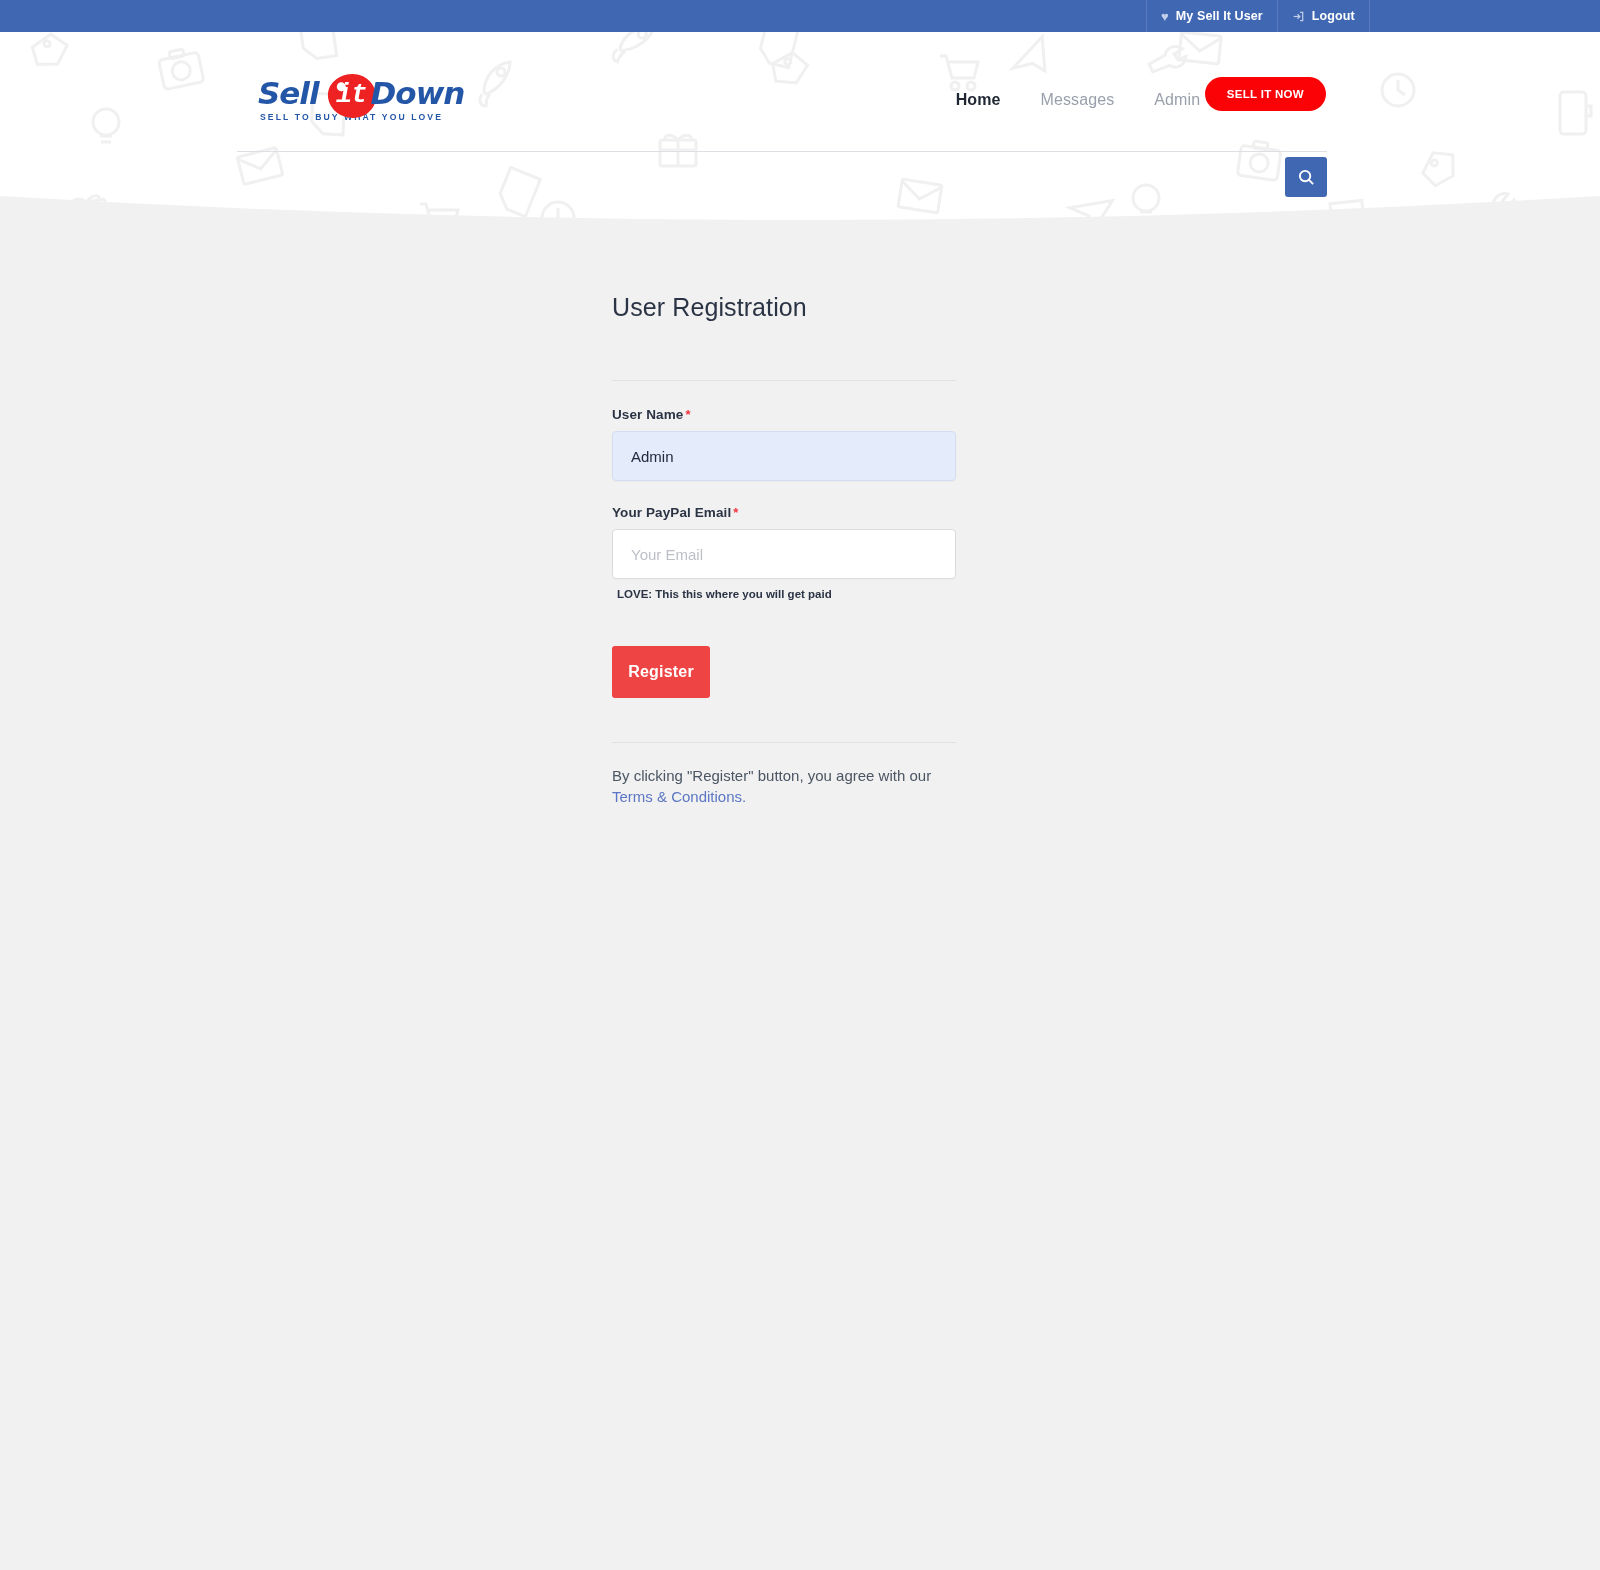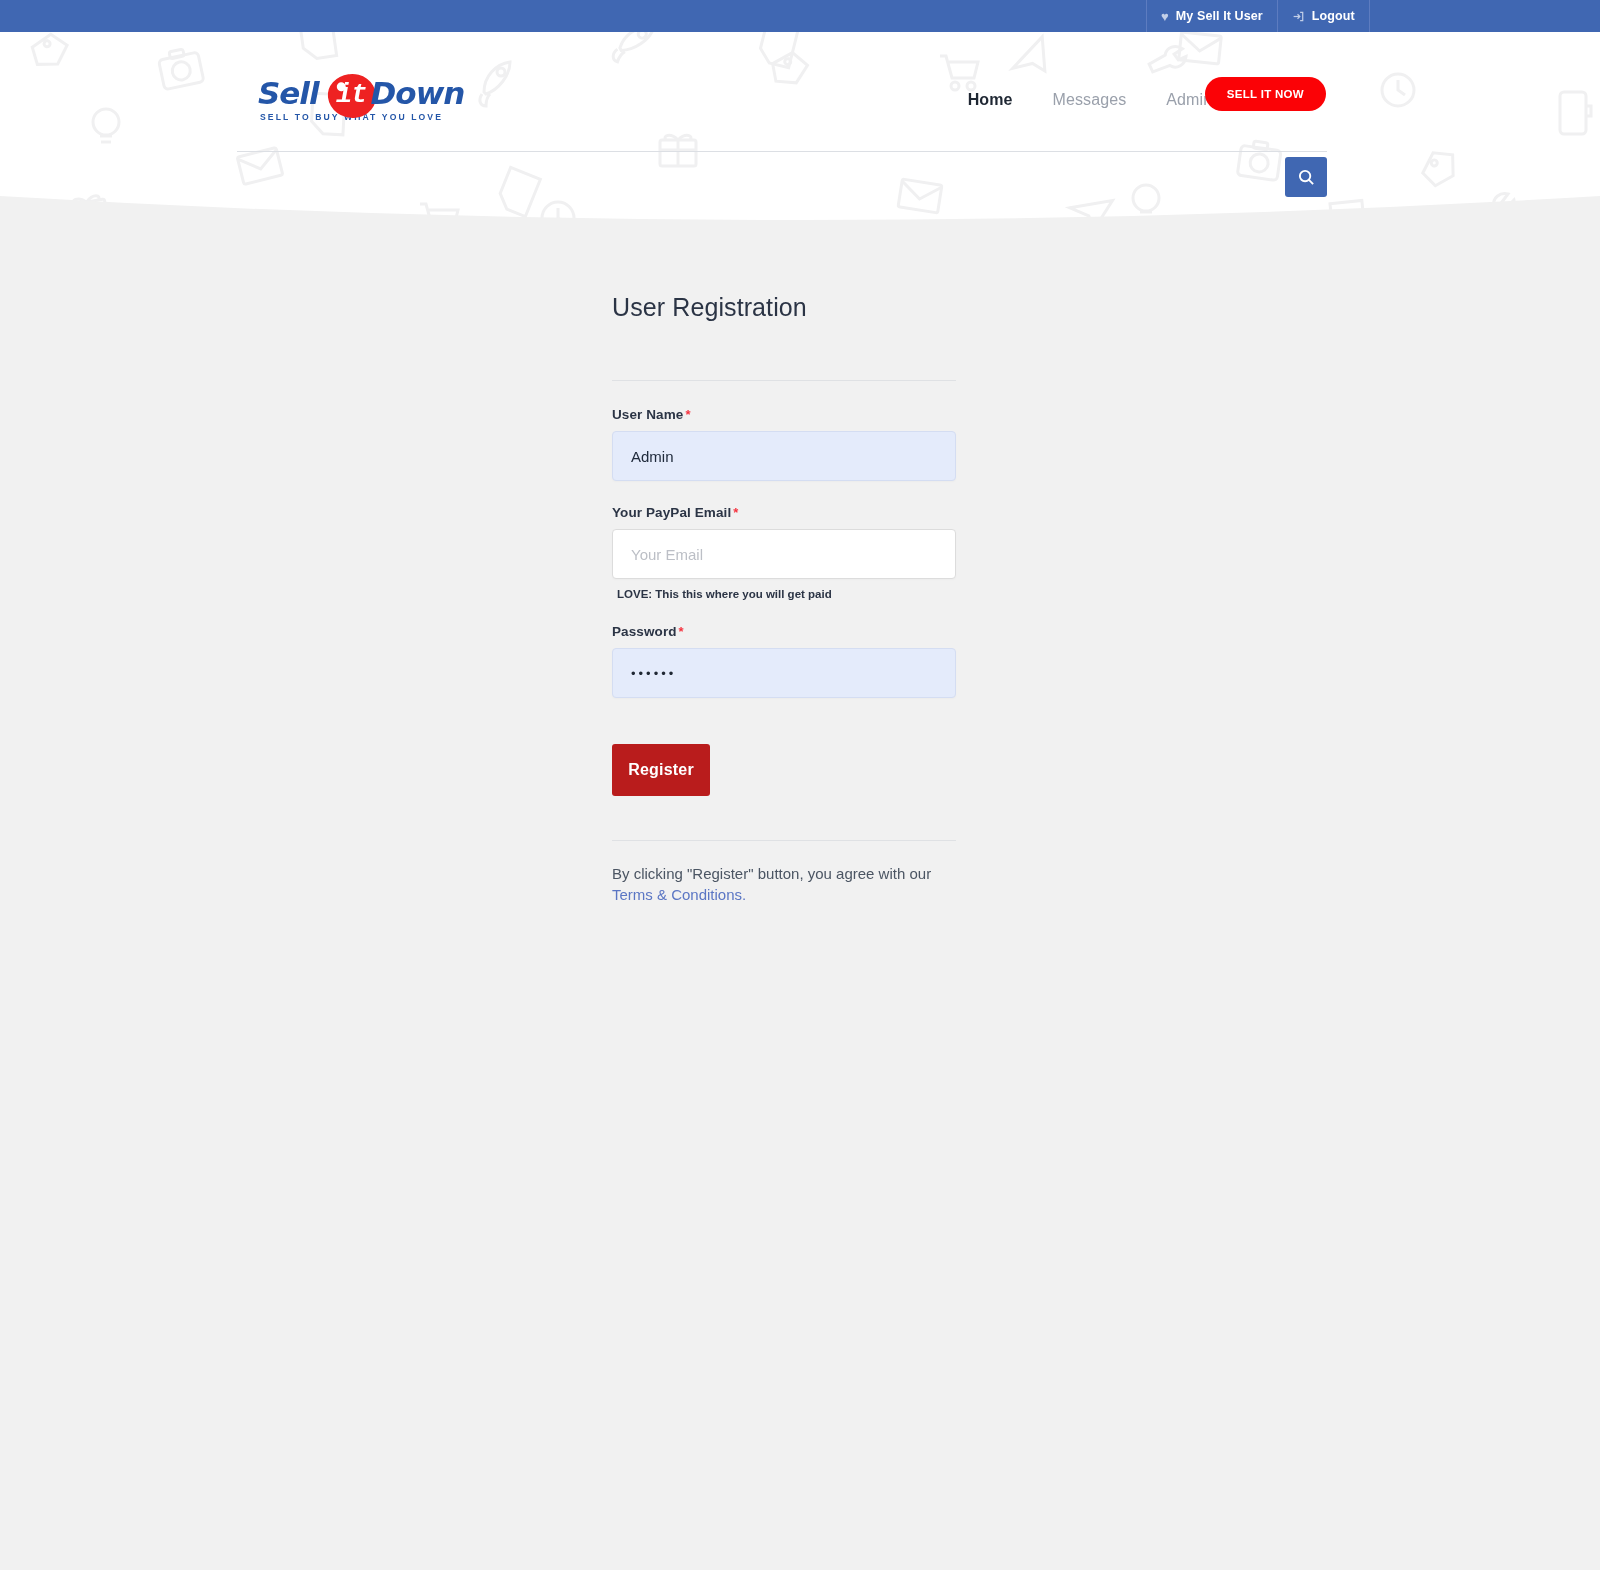--- a/index.html
+++ b/index.html
@@ -153,21 +153,21 @@
     font-weight: bold;
     font-style: italic;
     font-family: Liberation Mono, monospace;
   }
   .logo-sell { position:relative; z-index:2; }
   .logo-down { position:relative; z-index:2; margin-left: 52px; }
 
   
   .nav {
     position: absolute;
-    right: 272px;
+    right: 284px;
     top: 45px;
     display: flex;
     align-items: center;
     gap: 0;
     height: 46px;
   }
   .nav a {
     font-size: 16px;
     color: #9aa0ab;
     text-decoration: none;
@@ -306,21 +306,21 @@
     font-weight: bold;
     color: #2b3445;
     margin-top: 9px;
     margin-left: 5px;
     letter-spacing: 0;
   }
   .btn-register {
     margin-top: 46px;
     width: 98px;
     height: 52px;
-    background: #b91c1c;
+    background: #ef4444;
     color: #ffffff;
     border: none;
     border-radius: 3px;
     font-family: "Liberation Sans", sans-serif;
     font-size: 16px;
     font-weight: bold;
     cursor: pointer;
     letter-spacing: .2px;
   }
   .hr2 {
@@ -510,26 +510,20 @@
     
     <div class="field">
       <label class="label">
         <span>Your PayPal Email</span><span class="req">*</span>
       </label>
       <input class="inp" type="text" placeholder="Your Email" style="">
       <div class="note">LOVE: This this where you will get paid</div>
     </div>
 
     
-    <div class="field">
-      <label class="label">
-        <span>Password</span><span class="req">*</span>
-      </label>
-      <input class="inp autofill pw-dots" type="text" value="••••••" style="">
-    </div>
 
     
 
     <button class="btn-register">Register</button>
 
     <hr class="hr2">
 
     <div class="terms-text">
       <span>By clicking "Register" button, you agree with our</span>
       <a class="terms-link">Terms &amp; Conditions.</a>

